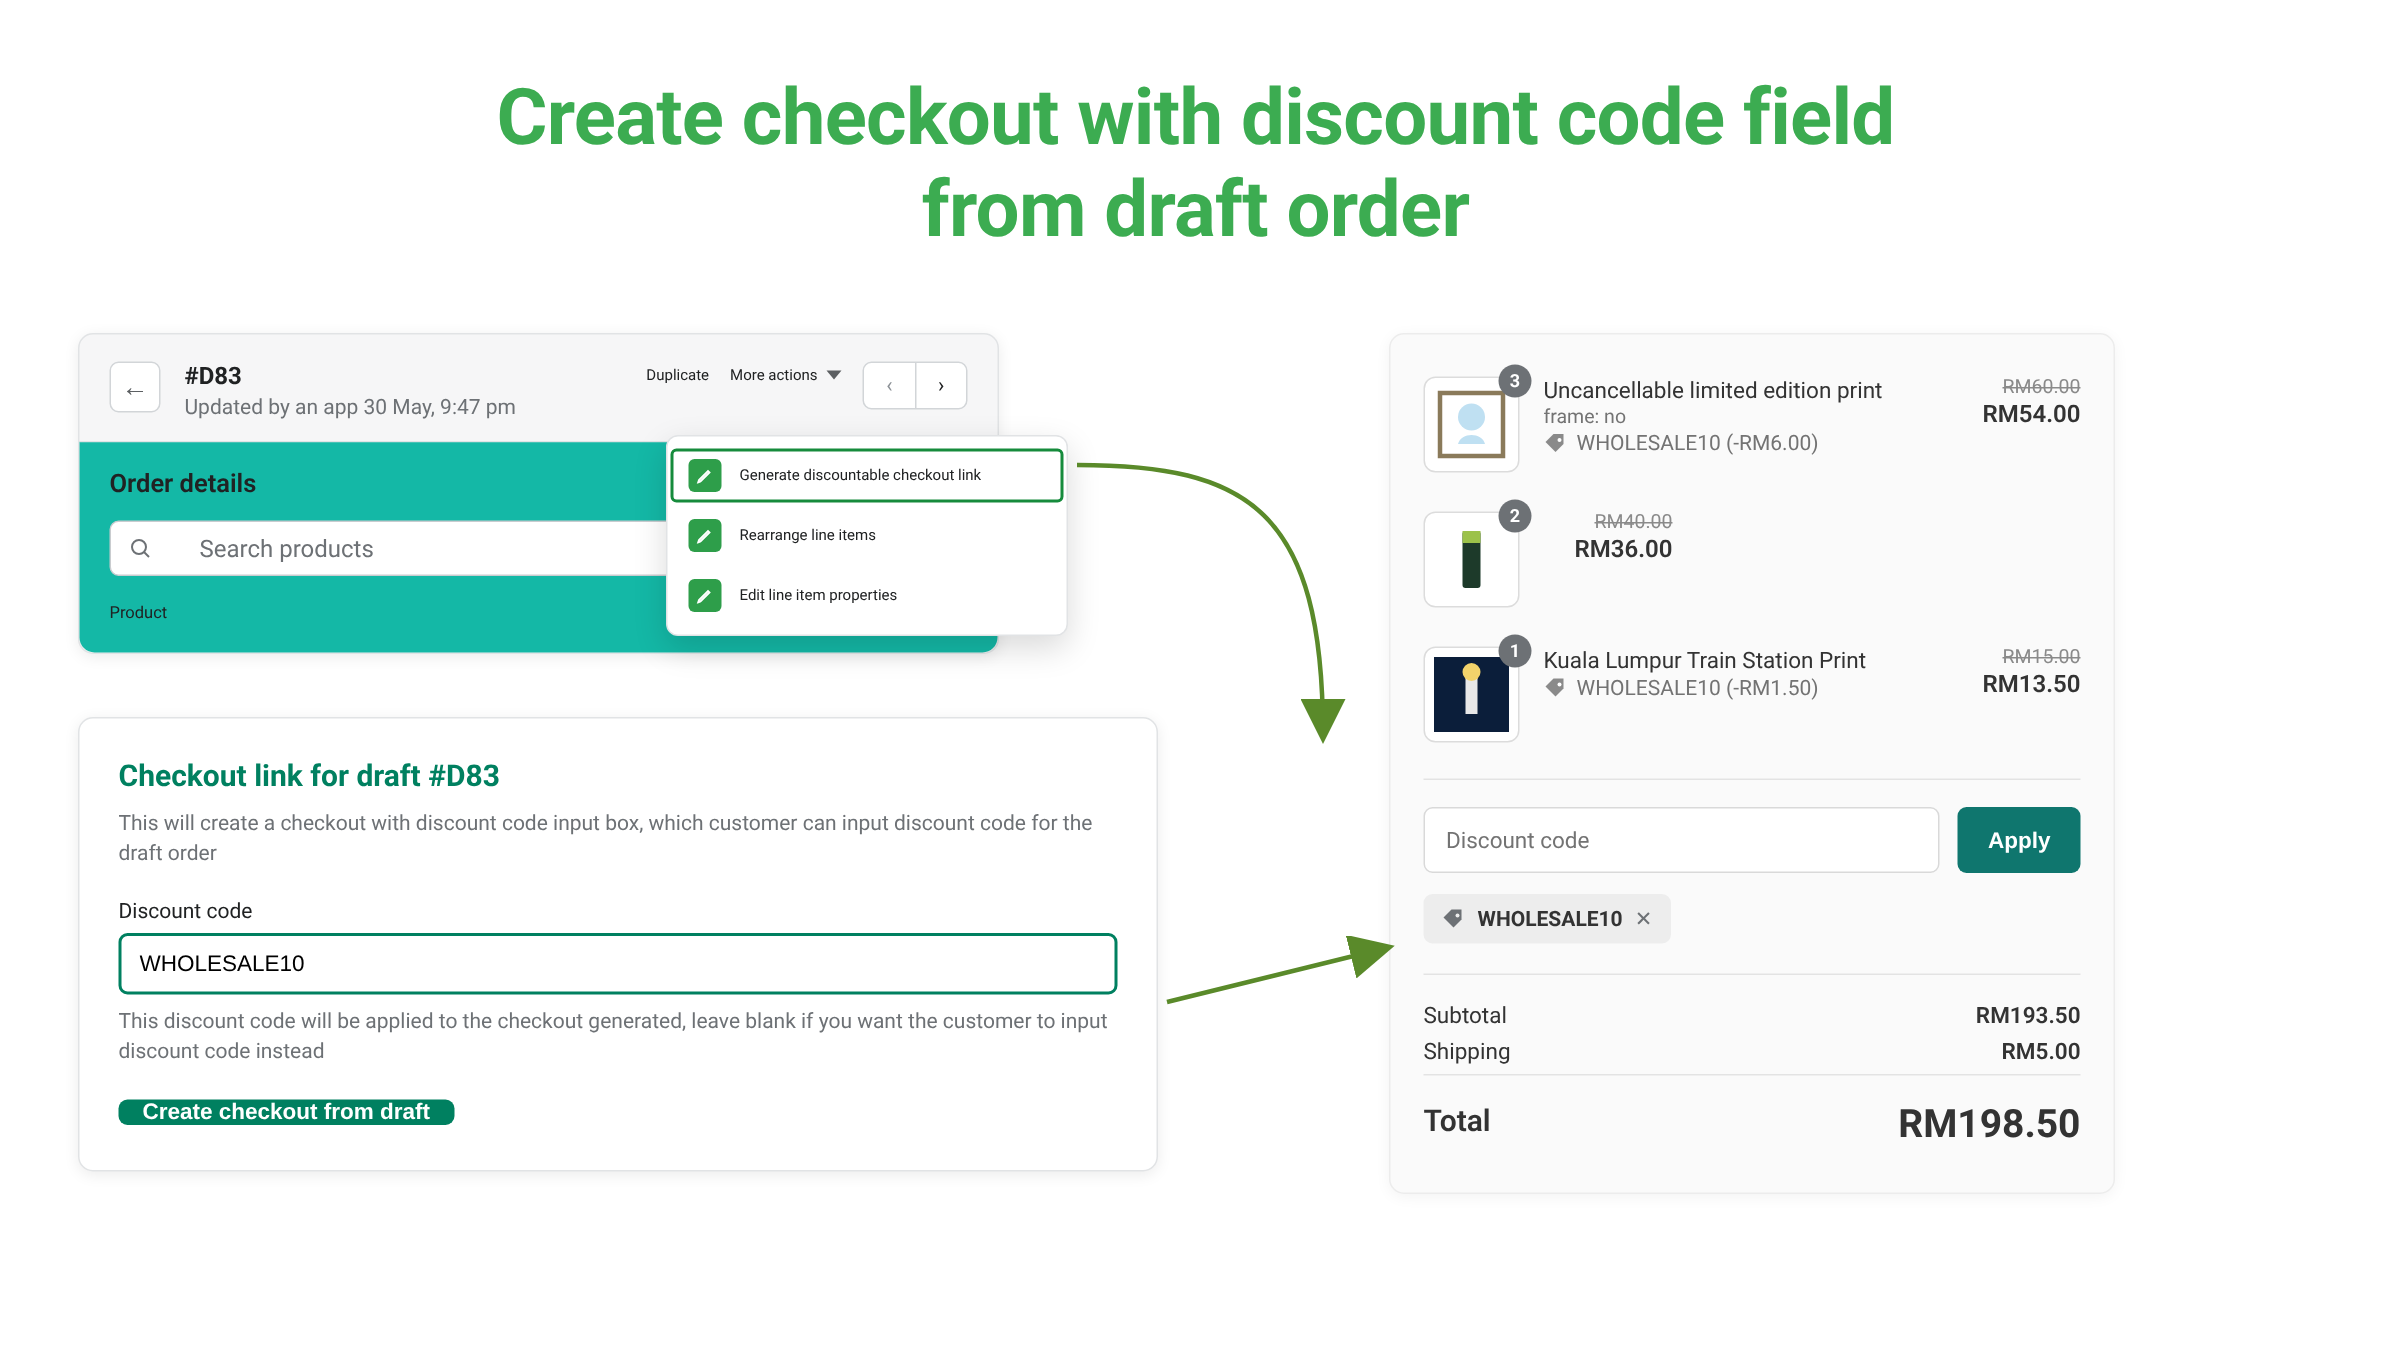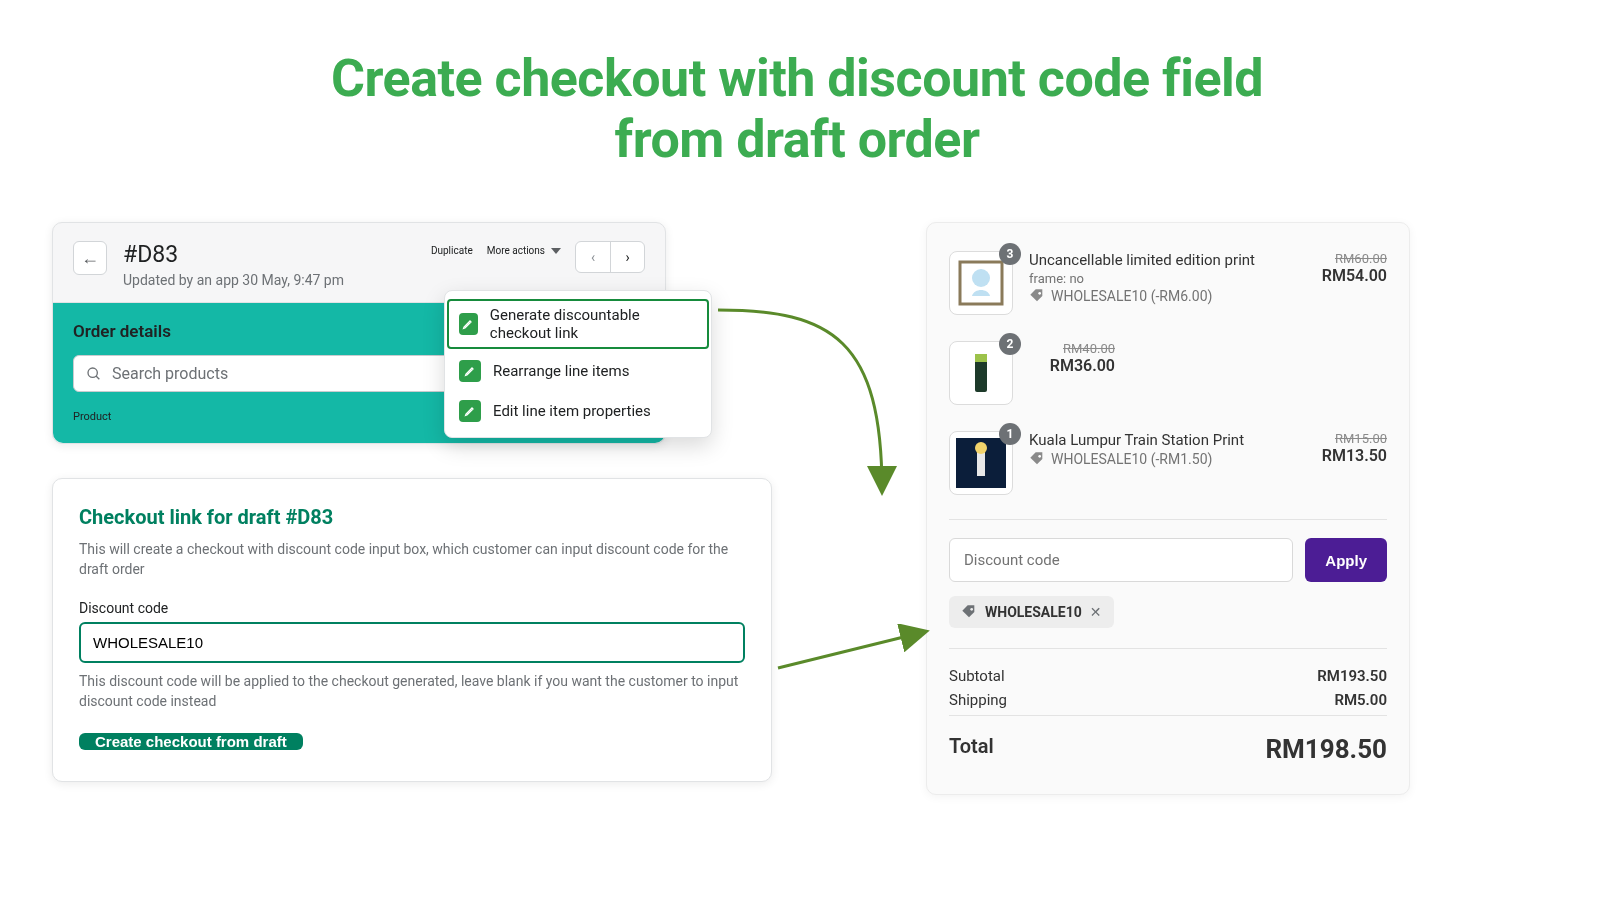--- a/index.html
+++ b/index.html
@@ -4,37 +4,37 @@
 <style>
   * { box-sizing: border-box; }
   html,body { margin:0; padding:0; font-family: -apple-system, BlinkMacSystemFont, "Segoe UI", Roboto, Helvetica, Arial, sans-serif; background:#fff; color:#202223; }
   .canvas { position:relative; width:1594px; height:900px; background:#fff; overflow:visible;border-radius:12px; }
   .headline { text-align:center; font-size:52px; font-weight:700; color:#3cac51; line-height:1.18; padding-top:48px; letter-spacing:-0.5px; }
   .panel { position:absolute; background:#fff; border:1px solid #e1e3e5; border-radius:10px; box-shadow:0 2px 10px rgba(0,0,0,0.08); }
   
   .admin { left:52px; top:222px; width:614px; padding:0; background:#f6f6f7; }
   .admin-hdr { display:flex; align-items:flex-start; padding:18px 20px 14px 20px; }
   .back-btn { width:34px; height:34px; border:1px solid #d2d5d8; border-radius:6px; background:#fff; display:flex; align-items:center; justify-content:center; cursor:pointer; margin-right:16px; font-size:18px; color:#5c5f62; }
-  .ordnum { font-size:23px; font-weight:400; }
+  .ordnum { font-size:16px; font-weight:700; }
   .ordupd { font-size:14px; color:#6d7175; margin-top:4px; }
   .admin-right { margin-left:auto; display:flex; align-items:flex-start; gap:14px; }
   .dup, .more { font-size:10px; color:#202223; cursor:pointer; padding-top:4px; }
   .more::after { content:""; display:inline-block; margin-left:6px; border-left:5px solid transparent; border-right:5px solid transparent; border-top:6px solid #5c5f62; vertical-align:middle; }
   .navpair { display:flex; border:1px solid #d2d5d8; border-radius:6px; overflow:hidden; background:#fff; }
   .navbtn { width:34px; height:30px; display:flex; align-items:center; justify-content:center; color:#8c9196; font-size:14px; }
   .navbtn + .navbtn { border-left:1px solid #d2d5d8; }
   .admin-body { background:#14b8a6; margin:0 0 0 0; border-top:1px solid #e1e3e5; border-radius:0 0 10px 10px; padding:18px 20px 20px 20px; }
   .od-title { font-size:17px; font-weight:600; margin-bottom:14px; }
-  .search { display:flex; align-items:center; border:1px solid #c9cccf; border-radius:6px; padding:8px 12px; color:#6d7175; background:#fff; }
+  .search { display:flex; align-items:center; border:1px solid #c9cccf; border-radius:6px; padding:8px 12px; color:#6d7175; background:#fff;gap:21px; }
   .search svg{flex:none;}
   .search span{margin-left:10px;}
   .prod-label { margin-top:18px; font-size:11px; color:#202223; }
   
   .dd { position:absolute; left:444px; top:290px; width:268px; background:#fff; border:1px solid #e1e3e5; border-radius:8px; box-shadow:0 8px 22px rgba(0,0,0,0.15); padding:6px 0; }
-  .dd-item { display:flex; align-items:center; padding:9px 14px; font-size:15px; cursor:pointer; }
+  .dd-item { display:flex; align-items:center; padding:9px 14px; font-size:10px; cursor:pointer; }
   .dd-item.hl { outline:2px solid #168b3c; outline-offset:-4px; border-radius:6px; }
   .dd-ic { width:22px; height:22px; background:#2e9e4a; border-radius:4px; margin-right:12px; display:flex; align-items:center; justify-content:center; }
   .dd-ic svg{display:block;}
   
   .form { left:52px; top:478px; width:720px; padding:26px 26px 30px 26px; }
   .form h3 { margin:0 0 10px 0; font-size:20px; font-weight:700; color:#008060; }
   .form .desc { font-size:14px; color:#6d7175; line-height:1.45; margin:0 0 20px 0; max-width:660px; }
   .lbl { font-size:14px; margin-bottom:6px; }
   .txtin { width:100%; border:2px solid #008060; border-radius:6px; padding:10px 12px; font-size:15px; outline:none; }
   .hint { font-size:14px; color:#6d7175; line-height:1.45; margin-top:8px; max-width:660px; }
@@ -48,21 +48,21 @@
   .linfo { flex:1; }
   .lname { font-size:15px; font-weight:400; color:#333; margin-bottom:2px; }
   .lvar { font-size:13px; color:#737373; margin-bottom:2px; }
   .ldisc { font-size:14px; color:#737373; display:flex; align-items:center; gap:6px; }
   .lpr { text-align:right; min-width:86px; }
   .orig { font-size:13px; color:#8a8a8a; text-decoration:line-through; }
   .now { font-size:16px; font-weight:600; color:#333; }
   .hr { border:none; border-top:1px solid #e3e3e3; margin:6px 0 18px 0; }
   .dc-row { display:flex; gap:12px; margin-bottom:14px; }
   .dc-in { flex:1; border:1px solid #d9d9d9; border-radius:6px; padding:12px 14px; font-size:15px; background:#fff; color:#737373; }
-  .dc-apply { background:#4c1d95; color:#fff; border:none; border-radius:6px; padding:0 20px; font-size:15px; font-weight:600; cursor:default; }
+  .dc-apply { background:#0f766e; color:#fff; border:none; border-radius:6px; padding:0 20px; font-size:15px; font-weight:600; cursor:default; }
   .chip { display:inline-flex; align-items:center; gap:8px; background:#ededed; border-radius:6px; padding:8px 12px; font-size:14px; font-weight:700; color:#333; }
   .chip .x { font-weight:400; color:#6d7175; cursor:pointer; }
   .tot-row { display:flex; justify-content:space-between; font-size:15px; color:#333; margin:6px 0; }
   .grand { font-size:20px; font-weight:600; }
   .grand .val { font-size:26px; font-weight:700; }
   
   .arrow { position:absolute; pointer-events:none; }
   
   .tagic { width:16px; height:16px; display:inline-block; }
 </style>

